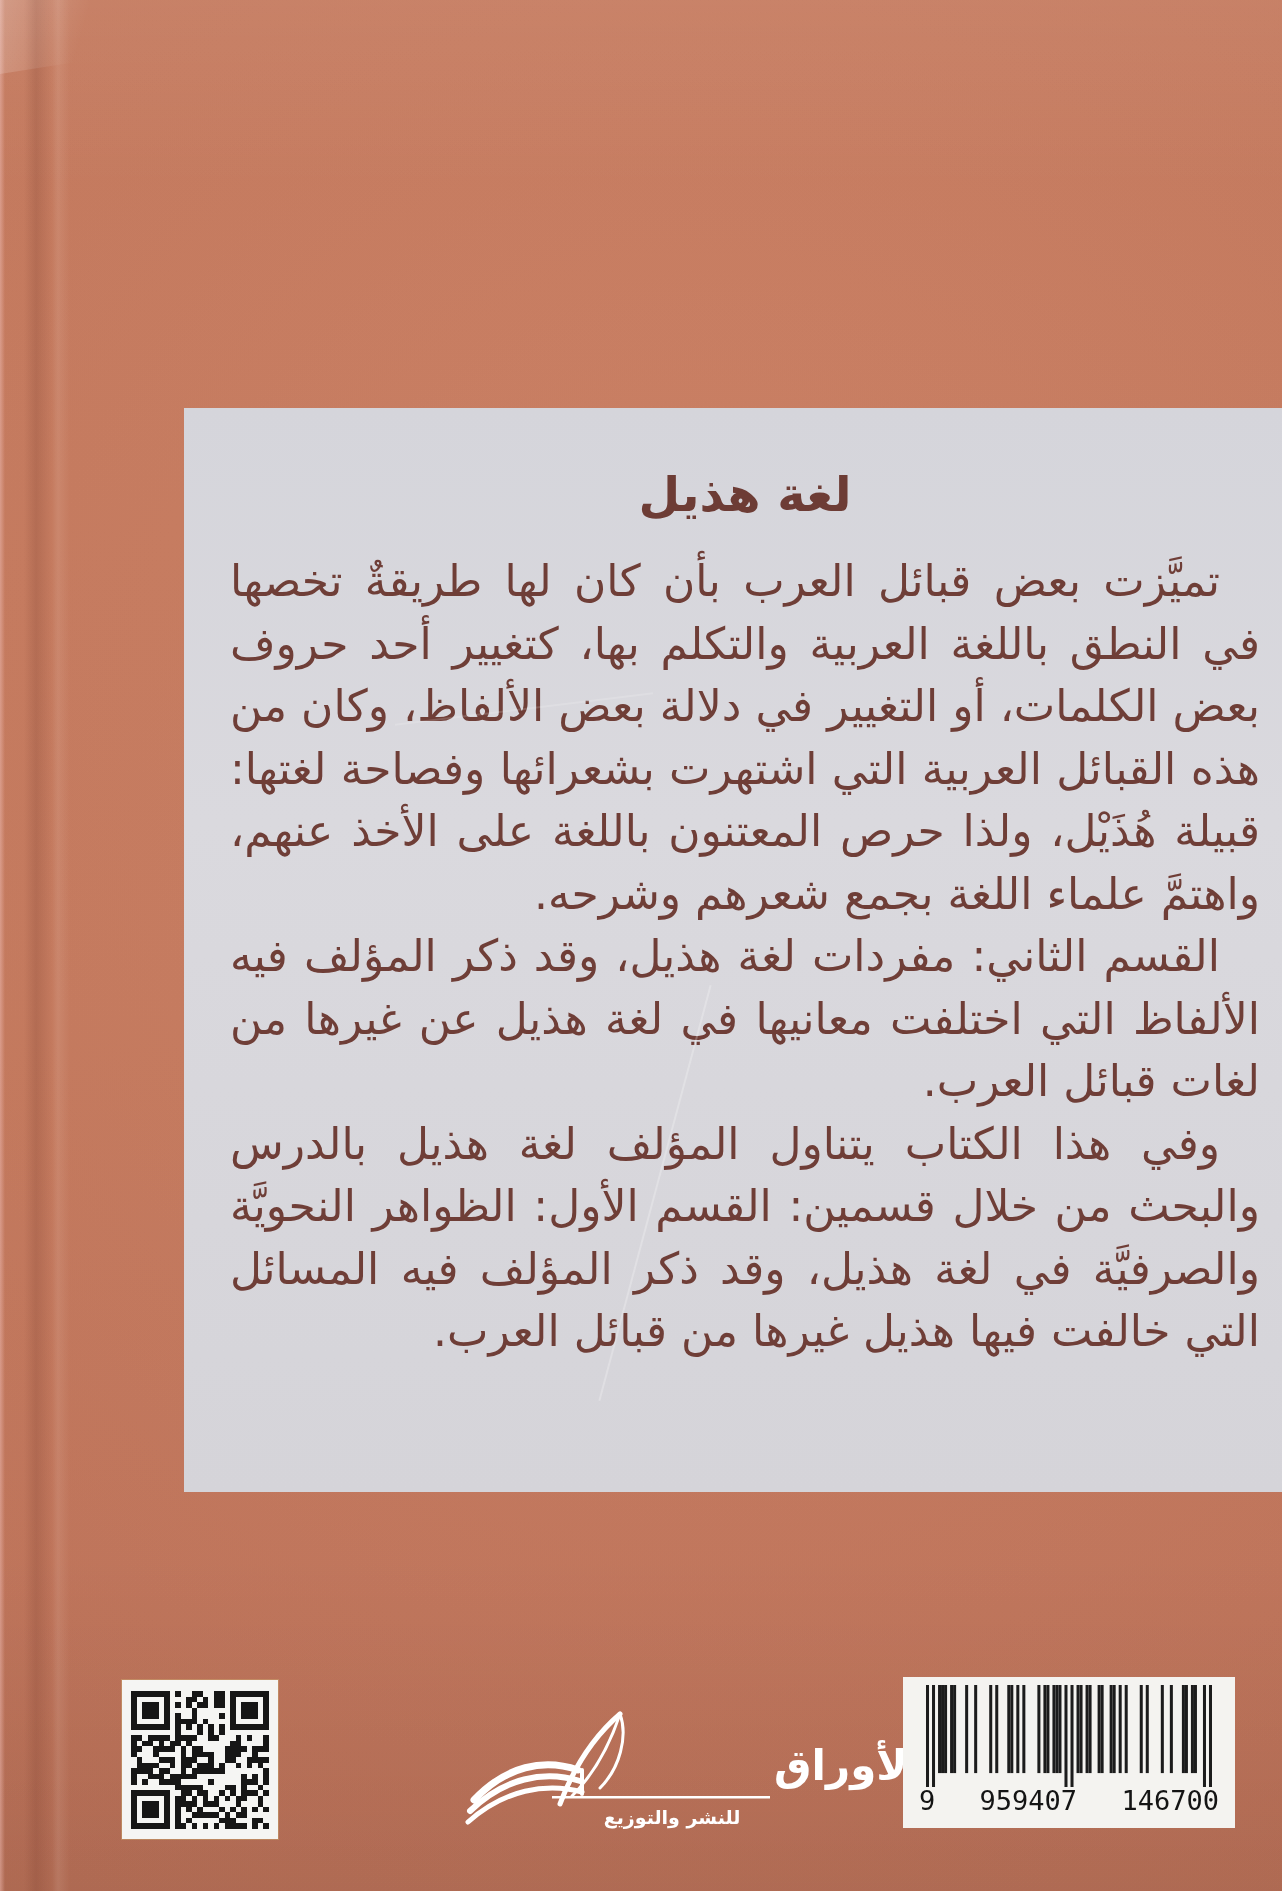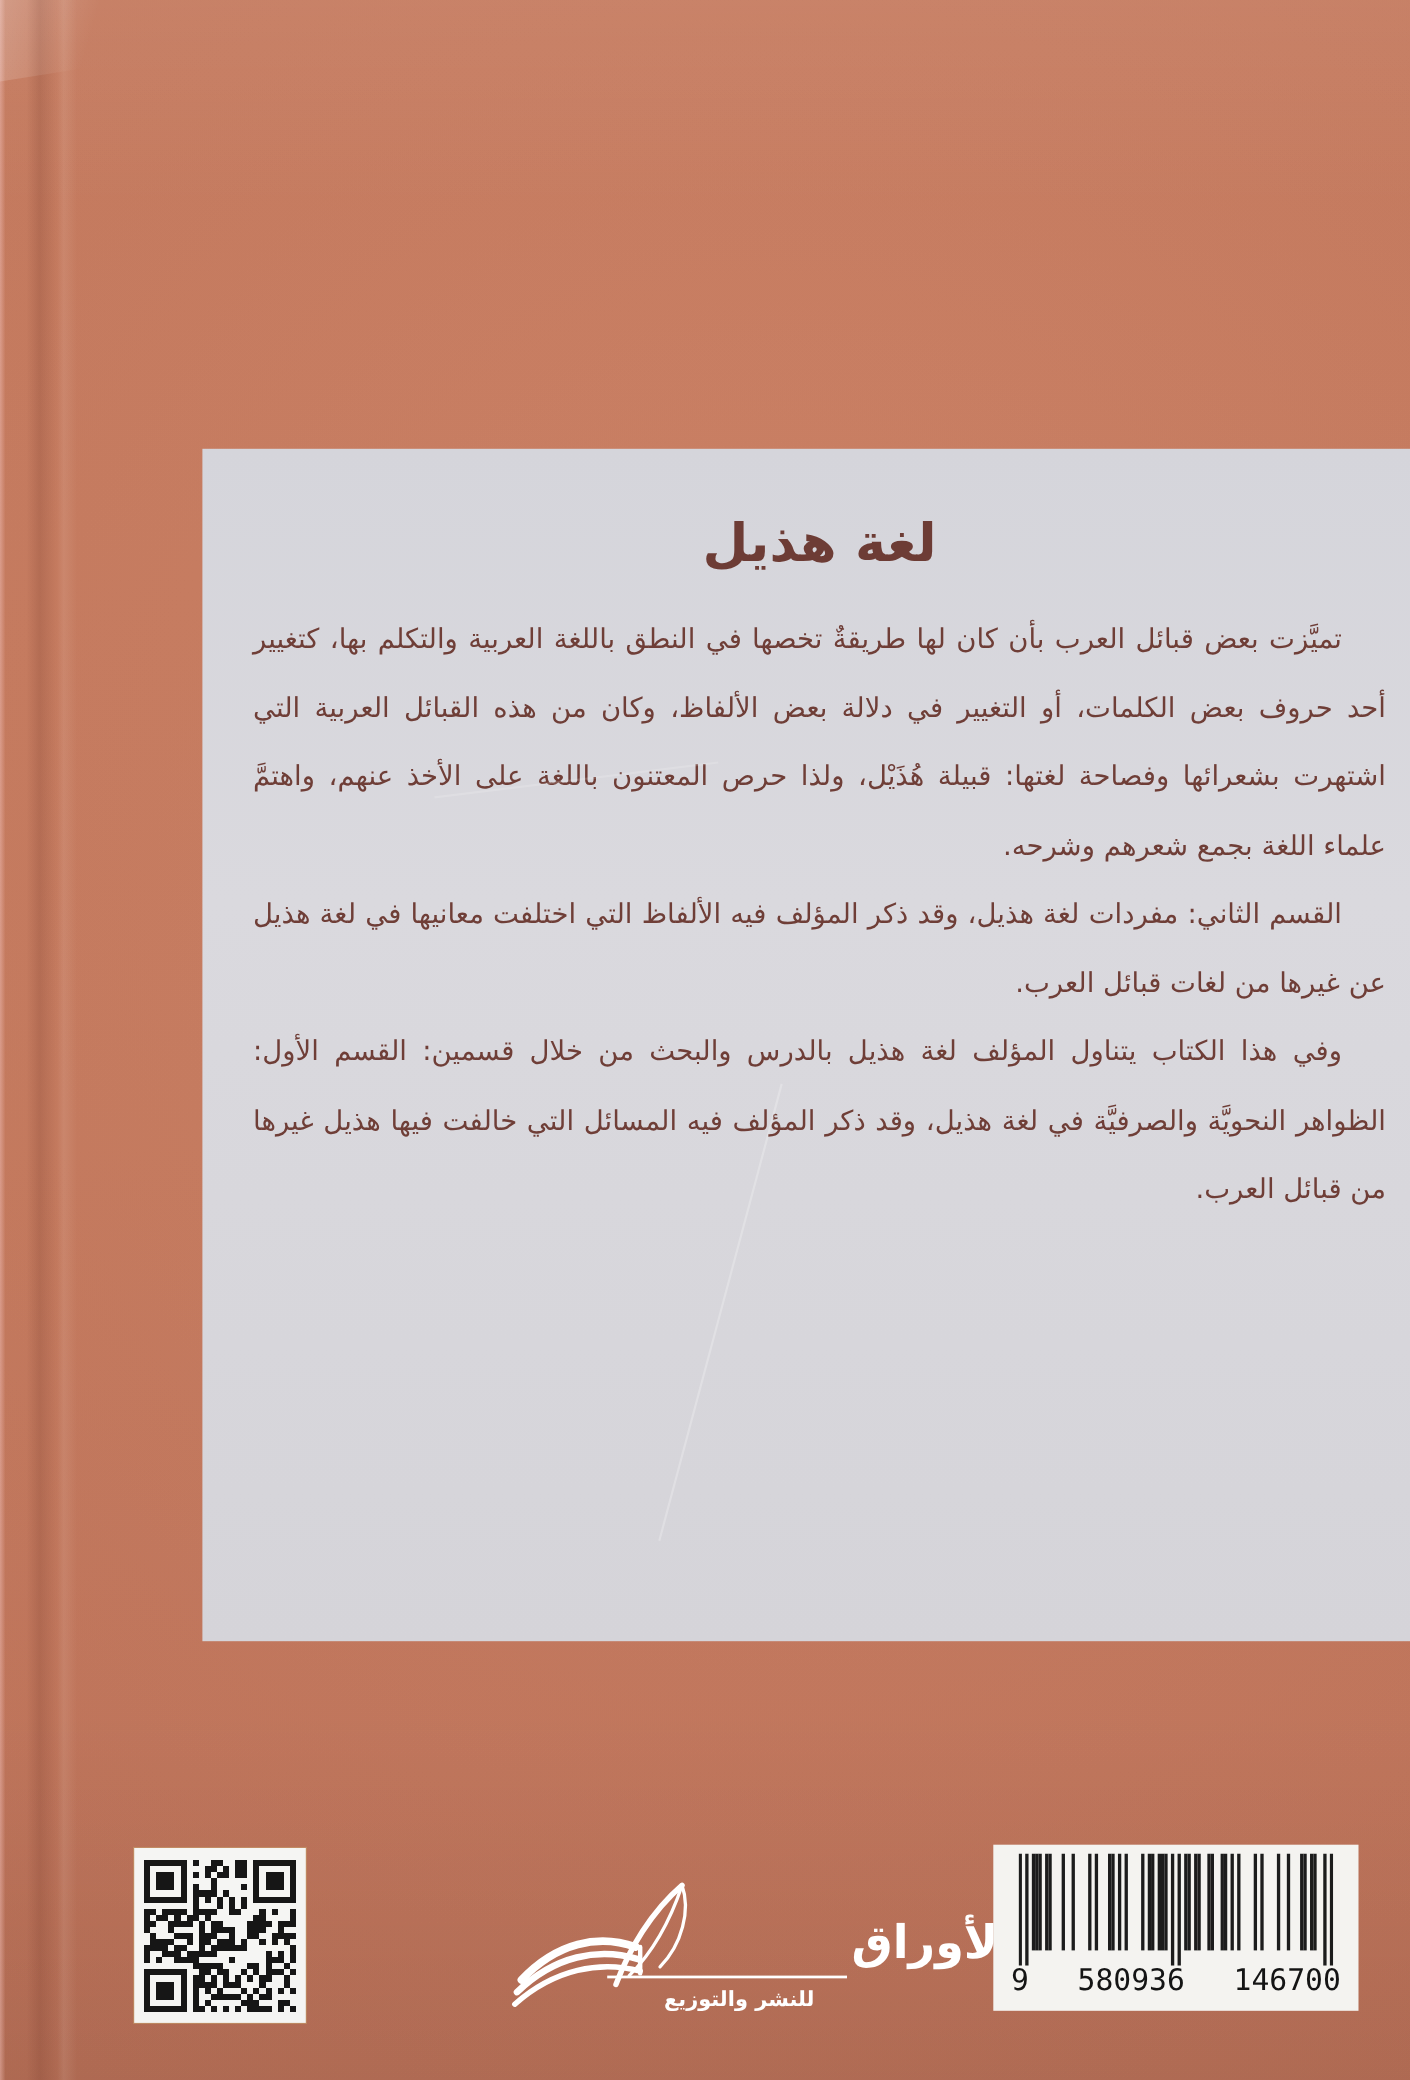--- a/index.html
+++ b/index.html
@@ -34,21 +34,21 @@
   .panel-scratch2{
     position:absolute;left:210px;top:300px;width:260px;height:2px;
     background:rgba(255,255,255,.4);transform:rotate(-7deg);opacity:.4;pointer-events:none;
   }
   .title{
     margin:58px 0 0 0;text-align:center;
     font-size:48px;font-weight:bold;color:#6d3c35;
   }
   .body{padding:28px 46px 0 46px;direction:rtl;}
   .body p{
-    margin:0;font-size:25px;line-height:62.5px;
+    margin:0;font-size:44px;line-height:62.5px;
     text-align:justify;text-indent:40px;color:#6f3e37;
   }
   
   .qr-box{
     position:absolute;left:122px;top:1680px;width:156px;height:159px;
     background:#f5f5f3;display:flex;align-items:center;justify-content:center;
     box-shadow:0 0 0 1px rgba(210,190,120,.35);
   }
   .qr-box svg{width:138px;height:138px;display:block;}
   
@@ -473,17 +473,17 @@
         <rect x="235.33" y="0" width="2.91" height="95" fill="#1c1c1c"></rect>
         <rect x="246.95" y="0" width="2.91" height="95" fill="#1c1c1c"></rect>
         <rect x="249.85" y="0" width="2.91" height="95" fill="#1c1c1c"></rect>
         <rect x="255.66" y="0" width="2.91" height="95" fill="#1c1c1c"></rect>
         <rect x="258.57" y="0" width="2.91" height="95" fill="#1c1c1c"></rect>
         <rect x="267.28" y="0" width="2.91" height="110" fill="#1c1c1c"></rect>
         <rect x="273.09" y="0" width="2.91" height="110" fill="#1c1c1c"></rect>
       </svg>
     <div class="barcode-digits">
       <span>9</span>
-      <span>580936</span>
+      <span>959407</span>
       <span>146700</span>
     </div>
   </div>
 </div>
 
 </body></html>

